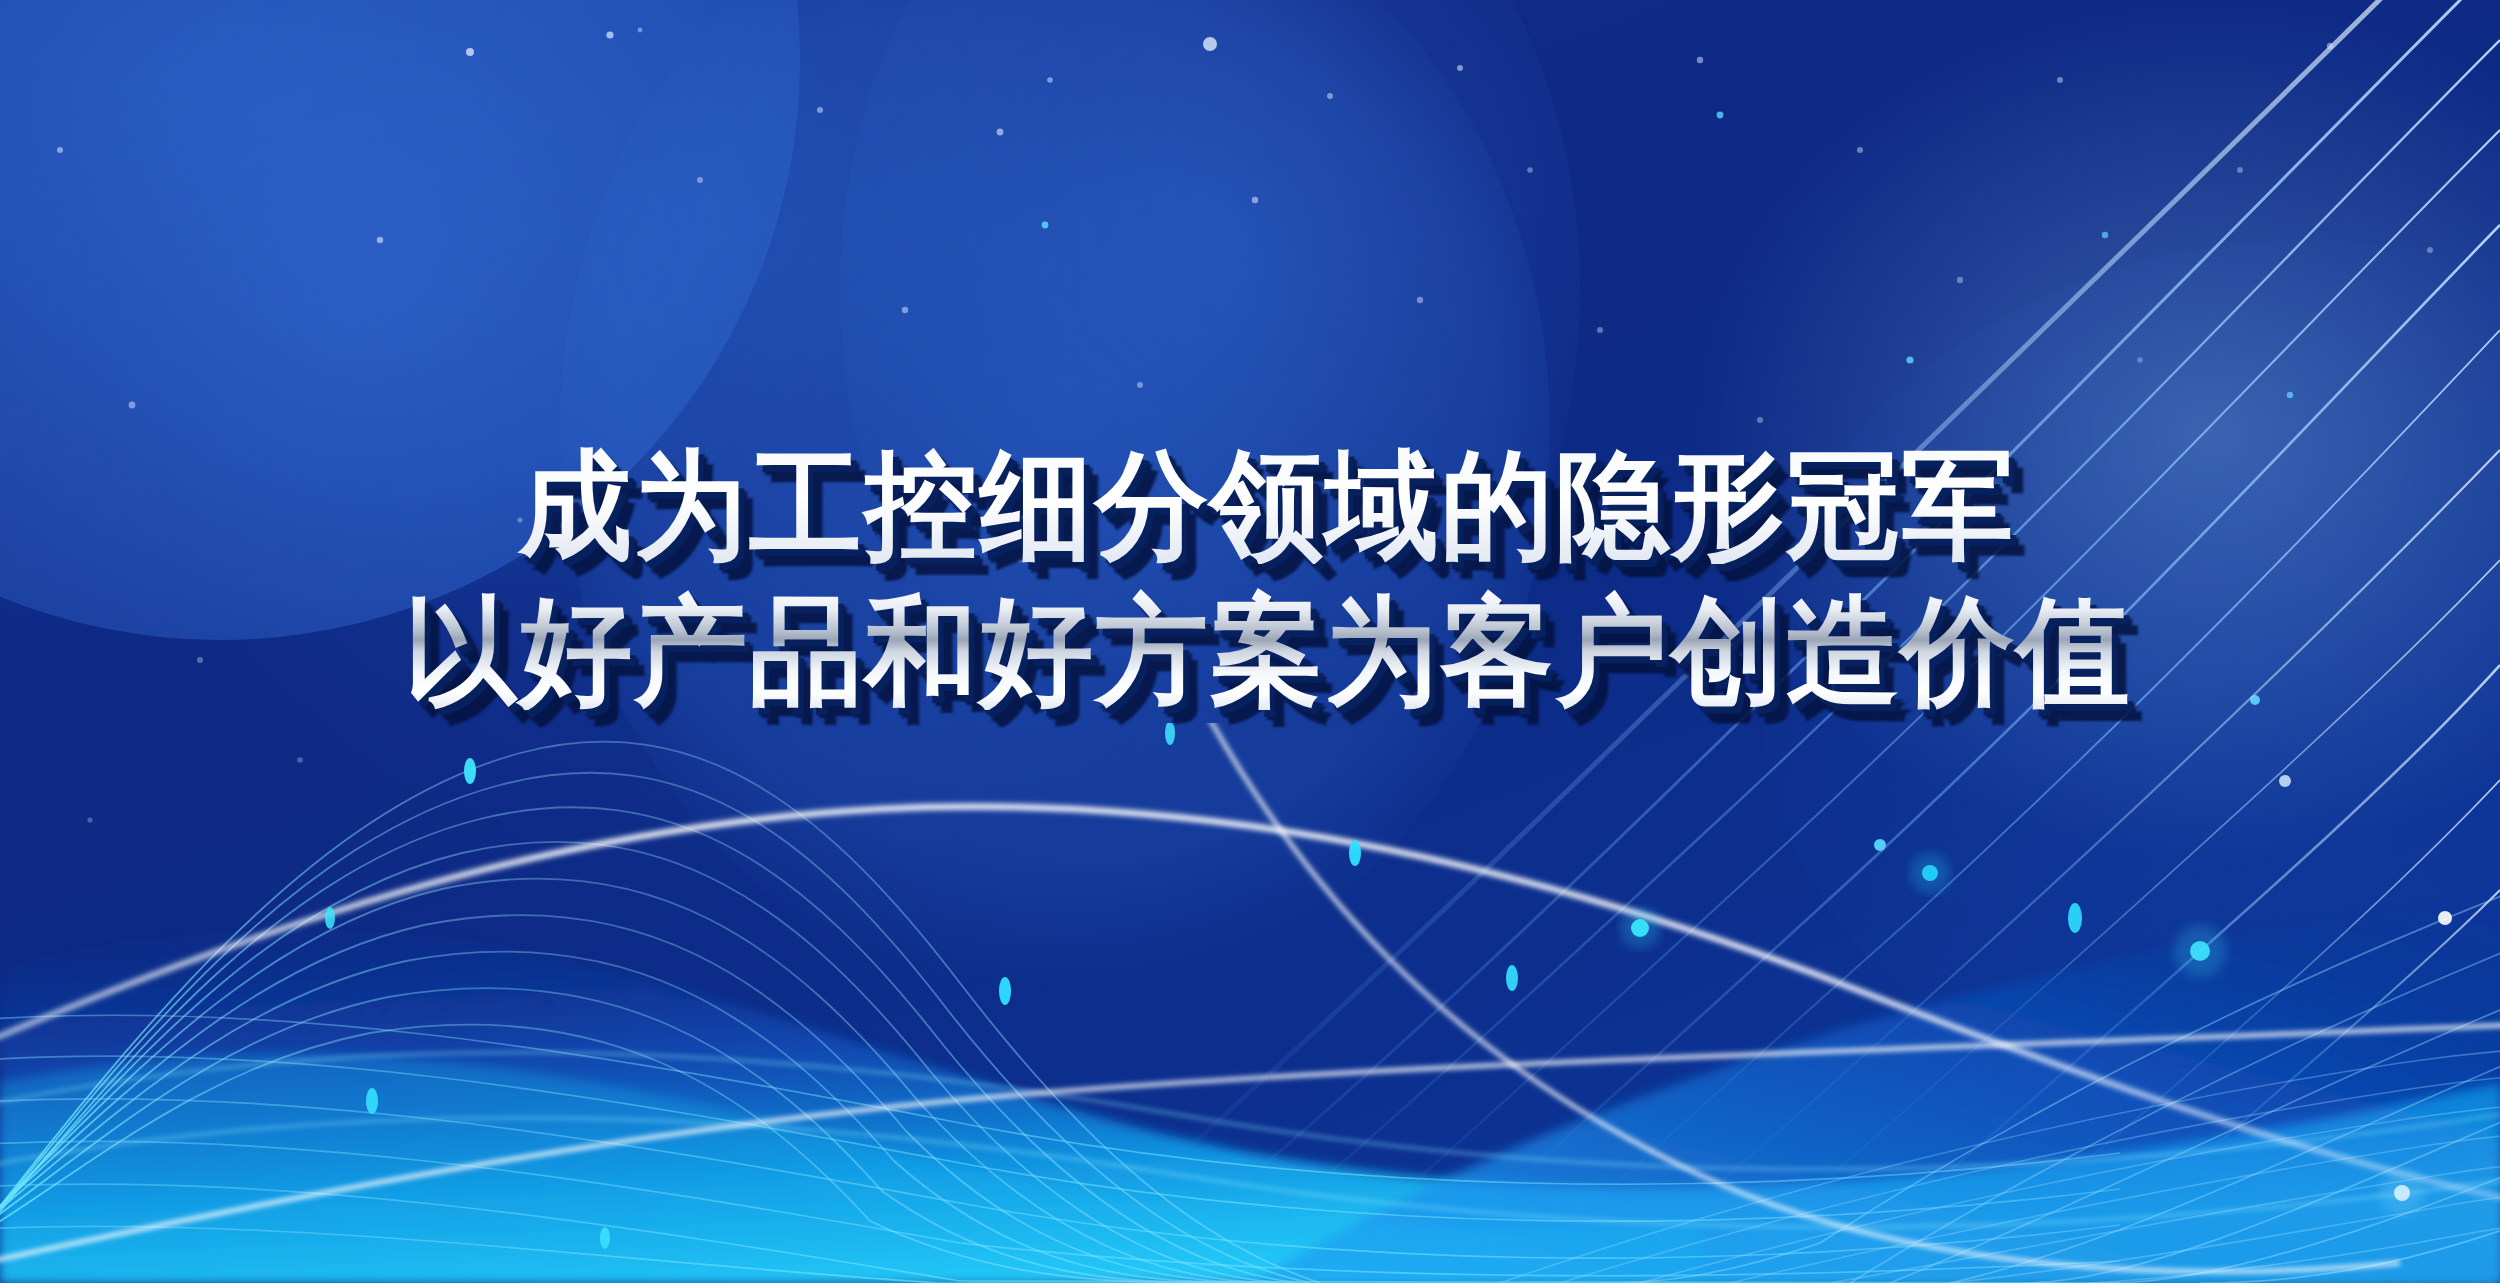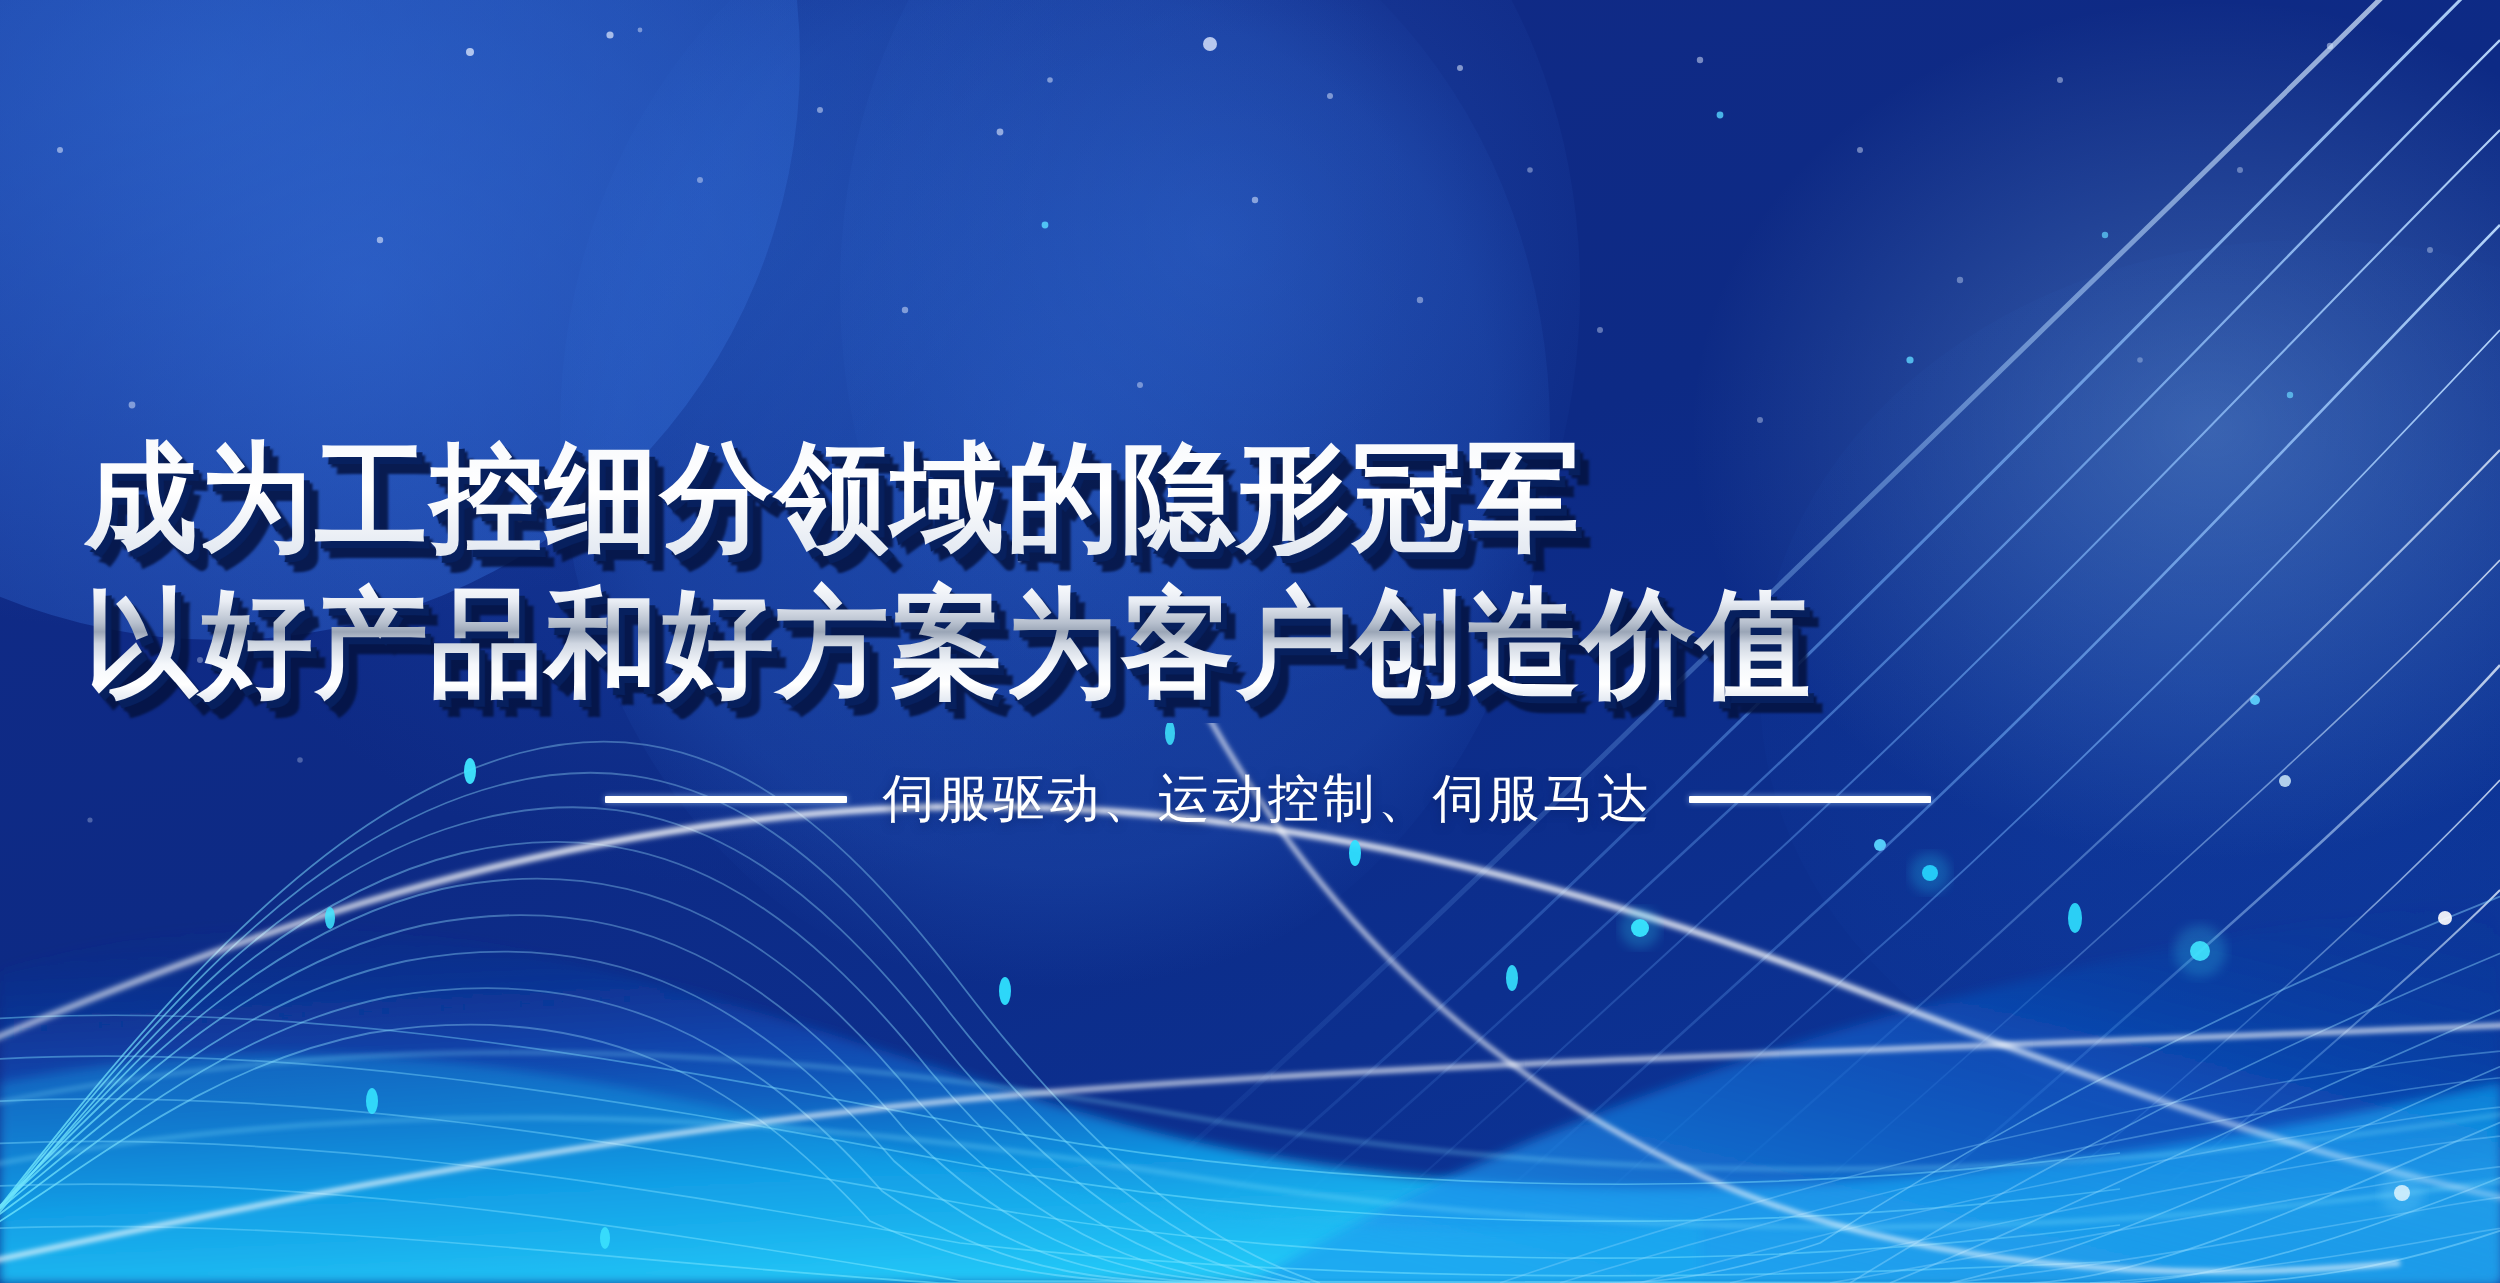--- a/index.html
+++ b/index.html
@@ -36,22 +36,22 @@
   .stars{ position:absolute; inset:0; pointer-events:none; }
 
   
   .streaks{ position:absolute; inset:0; pointer-events:none; }
 
   
   .waves{ position:absolute; left:0; right:0; bottom:0; height:560px; pointer-events:none; }
 
   
   .content{
-    position:absolute; left:0; right:0; top:8px;
-    text-align:left;
+    position:absolute; left:0; right:0; top:16px;
+    text-align:center;
     z-index:40;
     padding-left:35px;
   }
 
   .headline{
     font-family:"Liberation Sans", sans-serif;
     font-weight:700;
     font-size:118px;
     line-height:1.00;
     letter-spacing:2px;
@@ -315,20 +315,15 @@
       <circle cx="2402" cy="470" r="8" fill="#ffffff" opacity=".85"></circle>
       <circle cx="2402" cy="470" r="22" fill="#7fd8ff" opacity=".25" filter="url(#soft2)"></circle>
       <circle cx="2285" cy="58" r="6" fill="#d9f4ff" opacity=".8"></circle>
     </g>
   </svg>
 
   <div class="content">
     <div class="headline l1">成为工控细分领域的隐形冠军</div>
     <div class="headline l2">以好产品和好方案为客户创造价值</div>
 
-    <div class="subwrap">
-      <span class="rule"></span>
-      <span class="subtitle">伺服驱动、运动控制、伺服马达</span>
-      <span class="rule"></span>
-    </div>
   </div>
 
 </div>
 
 </body></html>

